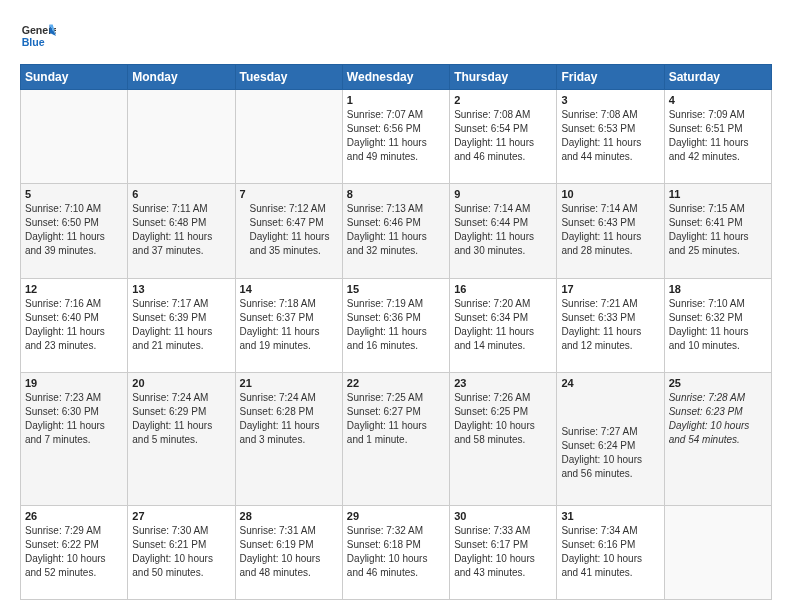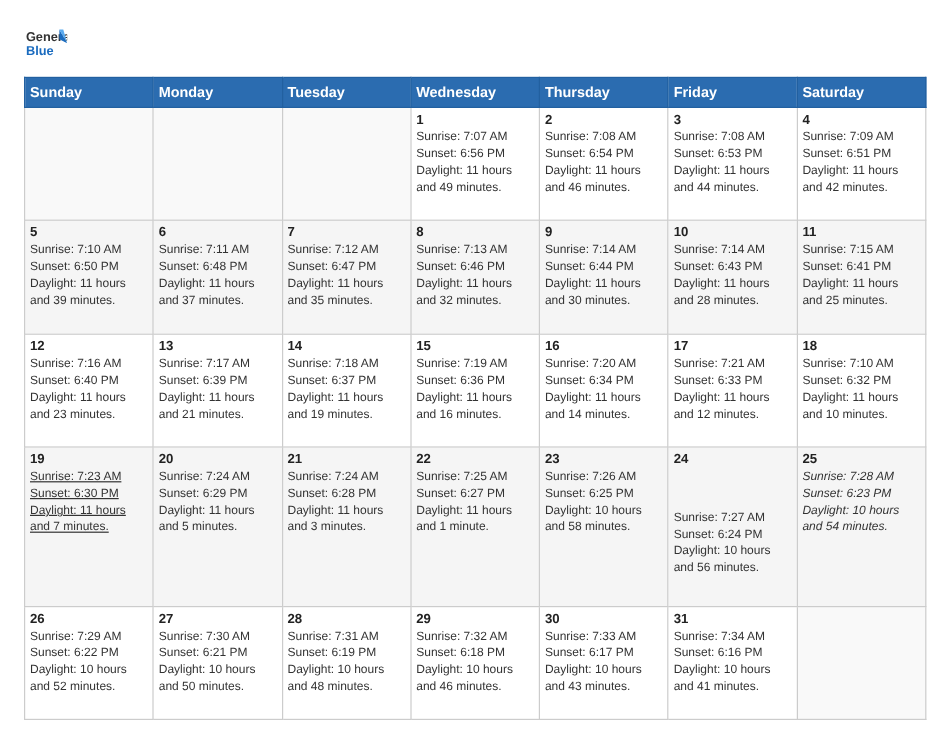--- a/index.html
+++ b/index.html
@@ -161,21 +161,21 @@
 Daylight: 11 hours and 39 minutes.</div>
           </td>
           <td>
             <span class="day-num">6</span>
             <div class="day-info" style="white-space: pre-line;">Sunrise: 7:11 AM
 Sunset: 6:48 PM
 Daylight: 11 hours and 37 minutes.</div>
           </td>
           <td>
             <span class="day-num">7</span>
-            <div class="day-info" style="white-space: pre-line;">Sunrise: 7:12 AM
+            <div class="day-info" style="white-space: pre-line; margin-left: 10px;">Sunrise: 7:12 AM
 Sunset: 6:47 PM
 Daylight: 11 hours and 35 minutes.</div>
           </td>
           <td>
             <span class="day-num">8</span>
             <div class="day-info" style="white-space: pre-line;">Sunrise: 7:13 AM
 Sunset: 6:46 PM
 Daylight: 11 hours and 32 minutes.</div>
           </td>
           <td>
@@ -237,21 +237,21 @@
           <td>
             <span class="day-num">18</span>
             <div class="day-info" style="white-space: pre-line;">Sunrise: 7:10 AM
 Sunset: 6:32 PM
 Daylight: 11 hours and 10 minutes.</div>
           </td>
         </tr>
         <tr>
           <td>
             <span class="day-num">19</span>
-            <div class="day-info" style="white-space: pre-line; text-decoration: underline;">Sunrise: 7:23 AM
+            <div class="day-info" style="white-space: pre-line;">Sunrise: 7:23 AM
 Sunset: 6:30 PM
 Daylight: 11 hours and 7 minutes.</div>
           </td>
           <td>
             <span class="day-num">20</span>
             <div class="day-info" style="white-space: pre-line;">Sunrise: 7:24 AM
 Sunset: 6:29 PM
 Daylight: 11 hours and 5 minutes.</div>
           </td>
           <td>

